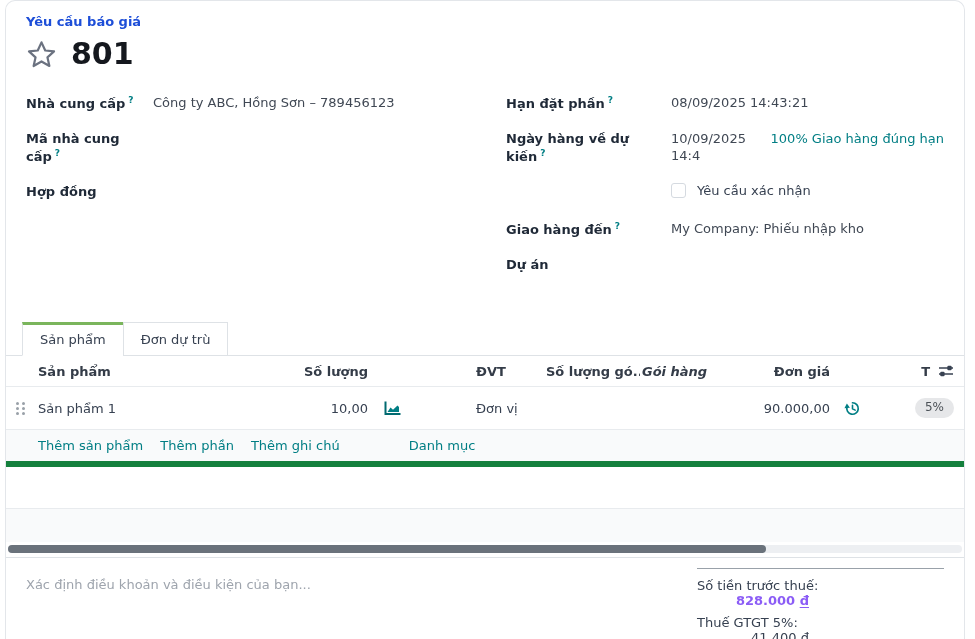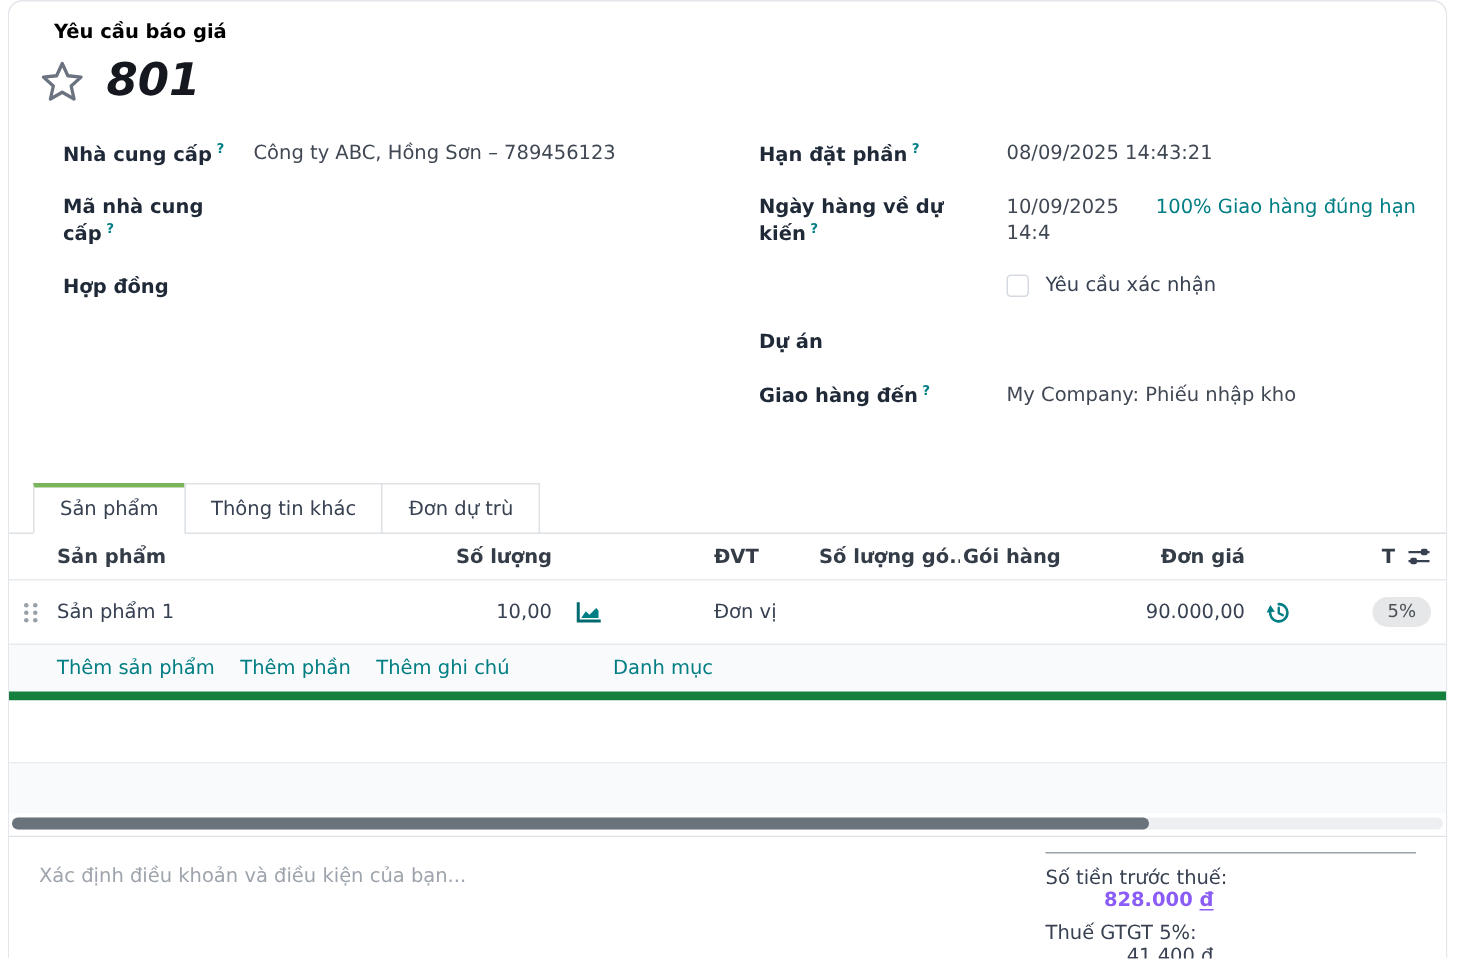--- a/index.html
+++ b/index.html
@@ -15,27 +15,27 @@
     margin-left: 5px;
     width: 960px; height: 639px;
     background: #fff;
     border: 1px solid #e3e6ea;
     border-bottom: none;
     border-radius: 10px 10px 0 0;
   }
   .sheet-pad { padding: 13px 20px 0 20px; }
 
   
-  .doc-type { font-weight: 700; color: #000000; font-size: 13px; margin-left: 10px; }
-  .doc-num-row { display: flex; align-items: center; gap: 14px; margin-top: 5px; height: 40px; font-style: italic; }
+  .doc-type { font-weight: 700; color: #1d4ed8; font-size: 13px; }
+  .doc-num-row { display: flex; align-items: center; gap: 14px; margin-top: 5px; height: 40px; }
   .doc-num { font-size: 30px; font-weight: 700; color: #15181e; line-height: 1; }
   .star { cursor: pointer; display: flex; }
 
   
-  .form-grid { display: grid; grid-template-columns: 448px 1fr; column-gap: 16px; margin-top: 20px; margin-left: 16px; }
+  .form-grid { display: grid; grid-template-columns: 448px 1fr; column-gap: 32px; margin-top: 20px; }
   .frow { display: flex; margin-bottom: 17px; min-height: 18px; align-items: flex-start; }
   .flabel { font-weight: 700; color: #1f2937; flex: none; line-height: 1.35; }
   .col-left .flabel { width: 127px; }
   .col-right .flabel { width: 150px; }
   .fvalue { color: #404854; line-height: 1.35; min-height: 17px; flex: 1; }
   .col-right .fvalue { padding-left: 15px; }
   sup.help { color: #017e84; font-size: 9px; margin-left: 3px; font-weight: 700; }
   .val-flex { display: flex; align-items: baseline; }
   .ontime-link { color: #017e84; font-weight: 500; margin-left: 17px; white-space: nowrap; cursor: pointer; }
   .chk-row { margin-top: 2px; margin-bottom: 19px; }
@@ -61,21 +61,21 @@
   .list { border-bottom: 1px solid #dee2e6; }
   .lrow { display: flex; align-items: center; border-bottom: 1px solid #e8ebee; }
   .header-row { height: 31px; font-weight: 700; color: #343c48; }
   .prod-row { height: 43px; }
   .c-handle { width: 28px; flex: none; display: flex; justify-content: center; cursor: grab; }
   .c-prod { width: 226px; flex: none; padding-left: 4px; }
   .c-qty { width: 108px; flex: none; text-align: right; }
   .c-qicon { width: 100px; flex: none; padding-left: 16px; display: flex; align-items: center; }
   .c-uom { width: 76px; flex: none; padding-left: 8px; }
   .c-pkgqty { width: 96px; flex: none; padding-left: 2px; white-space: nowrap; overflow: hidden; }
-  .c-pkg { width: 94px; flex: none; padding-left: 2px; }
+  .c-pkg { width: 94px; flex: none; padding-left: 2px; font-style: italic; }
   .c-price { width: 96px; flex: none; text-align: right; }
   .c-picon { width: 44px; flex: none; display: flex; justify-content: center; align-items: center; }
   .c-tax { flex: 1; text-align: right; padding-right: 10px; display: flex; justify-content: flex-end; align-items: center; gap: 8px; }
   .dots { display: grid; grid-template-columns: repeat(2, 3px); grid-gap: 2px 3px; }
   .dots i { width: 3px; height: 3px; background: #99a0a8; border-radius: 50%; }
   .badge {
     display: inline-block; background: #e6e7e9; color: #4b5157;
     border-radius: 11px; padding: 2px 10px; font-size: 12px; line-height: 1.3;
   }
   .links-row { height: 37px; background: #f9fafb; display: flex; align-items: center; padding-left: 32px; border-bottom: 6px solid #15803d; }
@@ -145,34 +145,33 @@
           </span>
         </div>
         <div class="frow chk-row">
           <span class="chk-spacer"></span>
           <span class="chk-wrap">
             <input type="checkbox" class="checkbox" style="">
             <span class="chk-label">Yêu cầu xác nhận</span>
           </span>
         </div>
         <div class="frow">
+          <span class="flabel"><span>Giao hàng đến</span><sup class="help">?</sup></span>
+          <span class="fvalue">My Company: Phiếu nhập kho</span>
+        </div>
+        <div class="frow">
           <span class="flabel"><span>Dự án</span></span>
           <span class="fvalue"></span>
         </div>
-        <div class="frow">
-          <span class="flabel"><span>Giao hàng đến</span><sup class="help">?</sup></span>
-          <span class="fvalue">My Company: Phiếu nhập kho</span>
-        </div>
       </div>
     </div>
   </div>
 
   <div class="tabstrip">
     <div class="tab active">Sản phẩm</div>
-    <div class="tab">Thông tin khác</div>
     <div class="tab">Đơn dự trù</div>
   </div>
 
   <div class="list">
 
     <div class="lrow header-row">
       <span class="c-handle"></span>
       <span class="c-prod">Sản phẩm</span>
       <span class="c-qty">Số lượng</span>
       <span class="c-qicon"></span>

